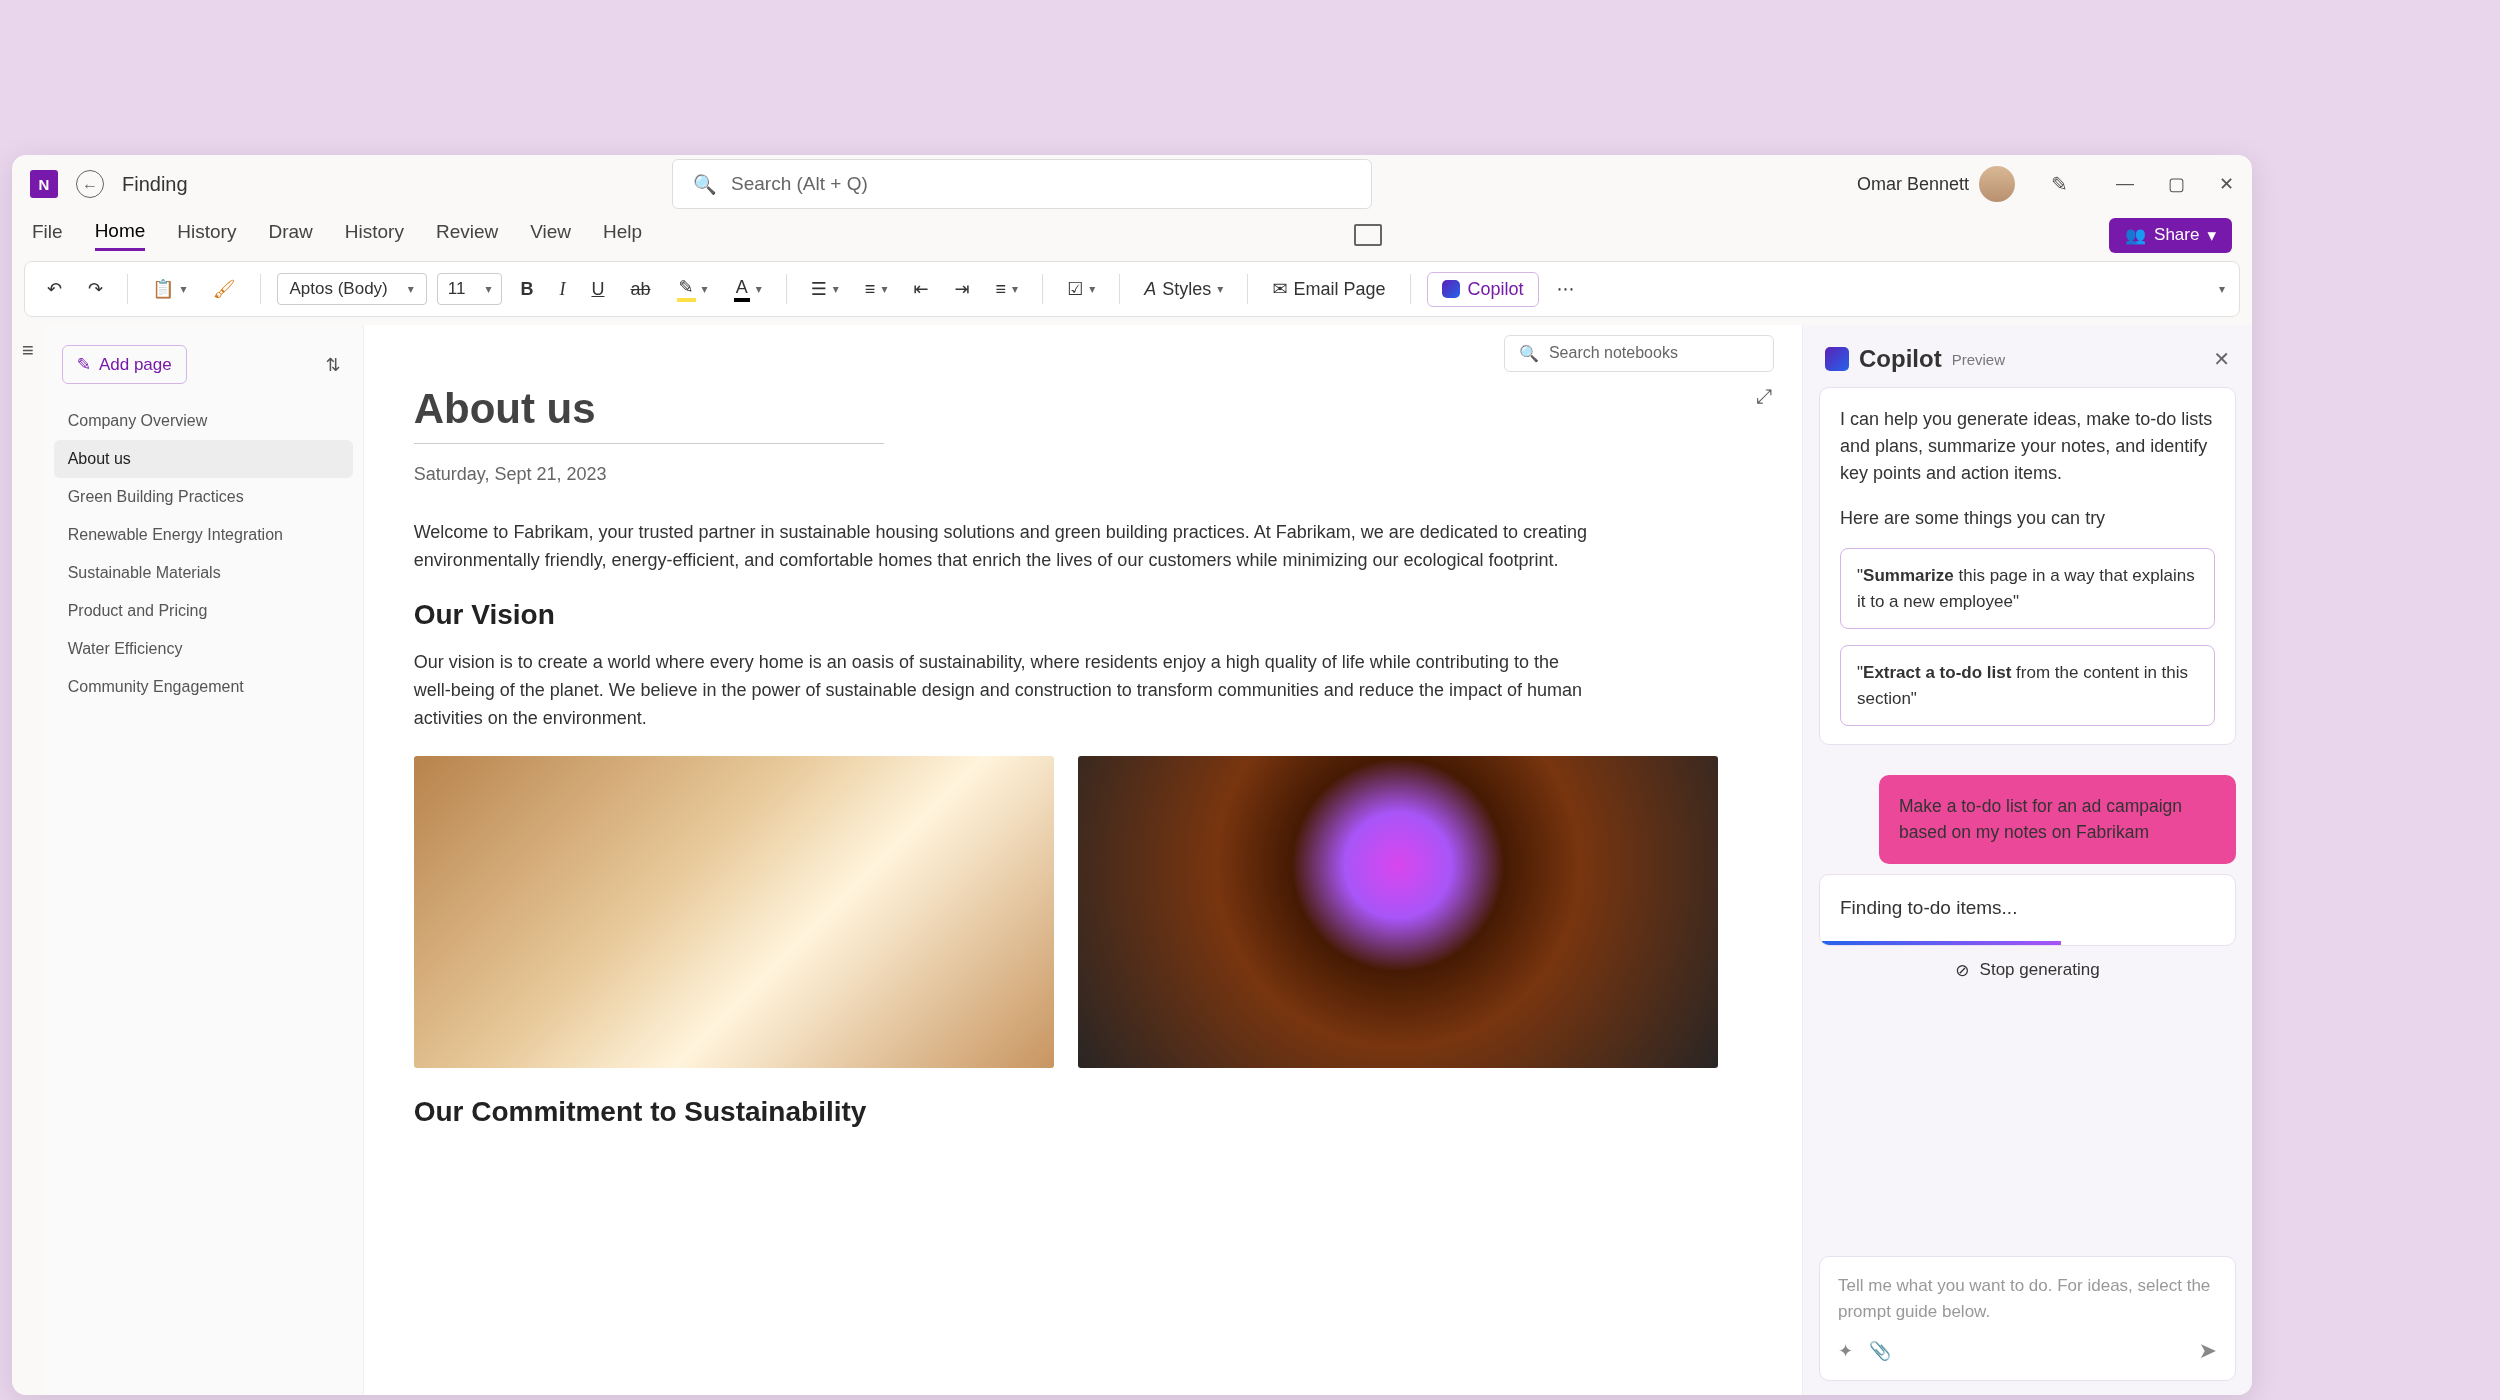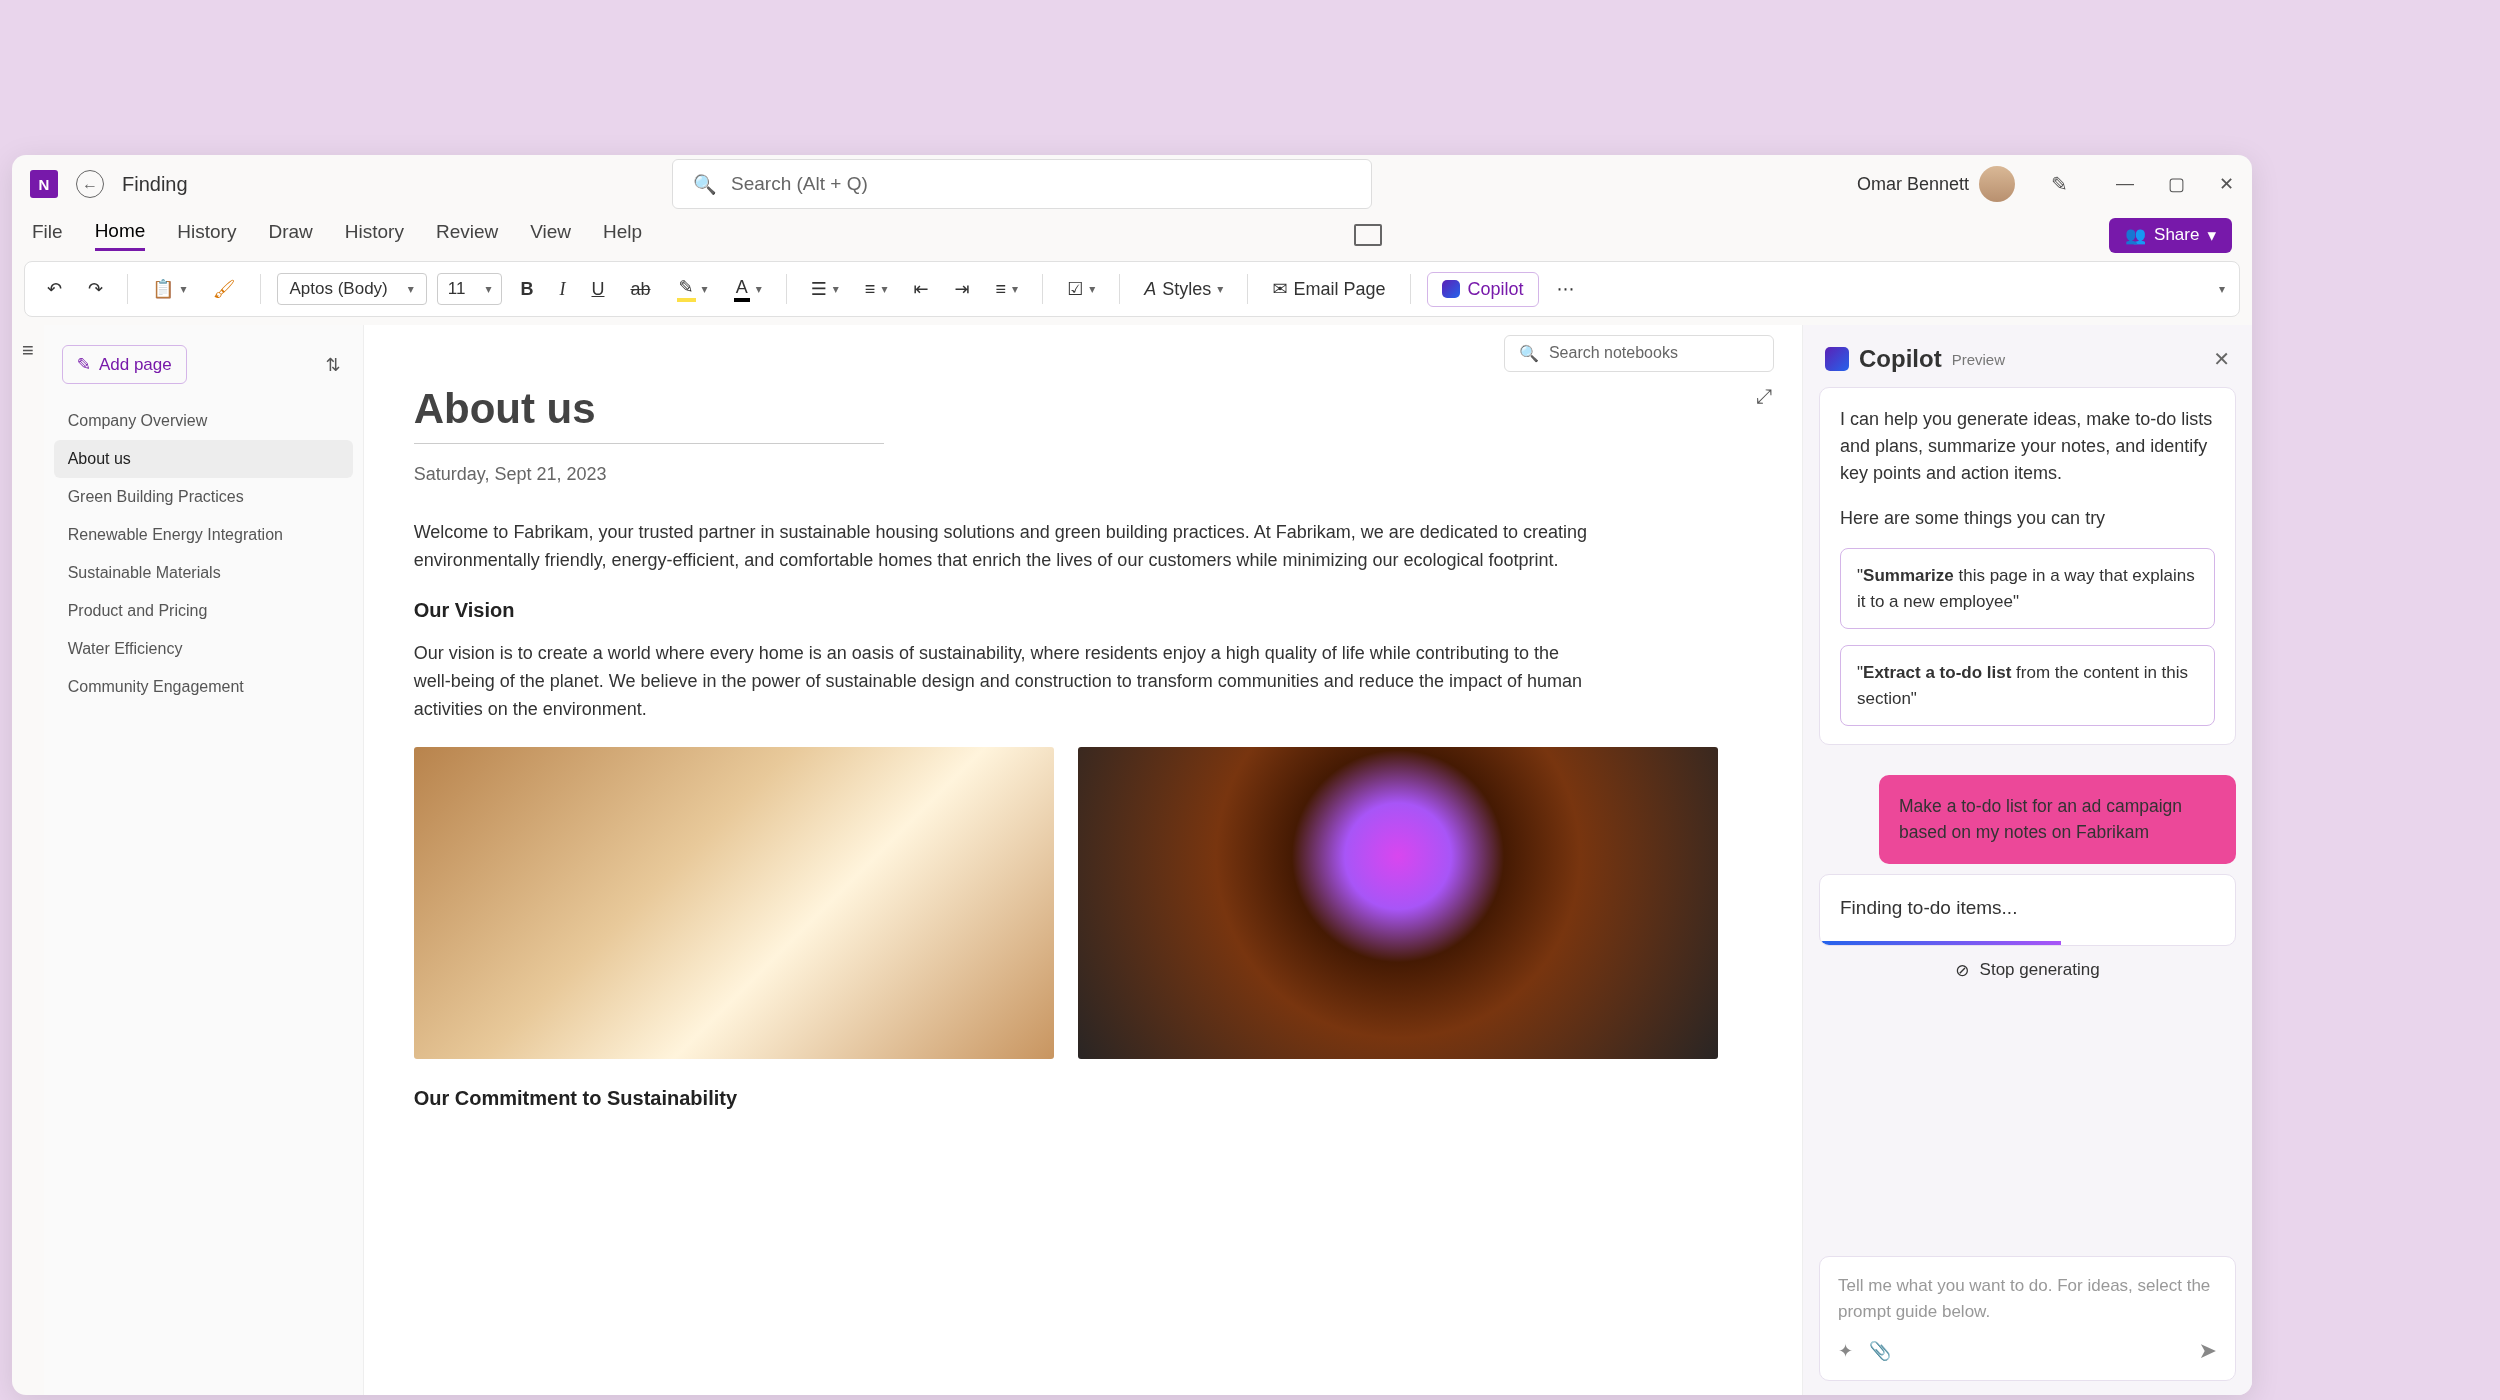--- a/index.html
+++ b/index.html
@@ -32,21 +32,21 @@
 .pagelist{margin-top:18px;}
 .pageitem{padding:10px 24px;font-size:16px;color:#555;cursor:pointer;}
 .pageitem.active{background:#ededed;border-radius:6px;margin:0 10px;padding:10px 14px;color:#222;}
 .content{flex:1;background:#fff;padding:40px 50px;overflow:auto;position:relative;}
 .searchnb{position:absolute;top:10px;right:28px;border:1px solid #ddd;border-radius:6px;padding:8px 14px;display:flex;gap:10px;font-size:16px;color:#666;background:#fff;width:270px;}
 .expand{position:absolute;top:60px;right:30px;font-size:20px;color:#555;}
 .content h1{font-size:42px;color:#434343;font-weight:600;margin-top:20px;}
 .underline-title{border-bottom:1px solid #ccc;width:470px;margin:10px 0 20px;}
 .date{color:#666;font-size:18px;margin-bottom:34px;}
 .content p{font-size:18px;line-height:1.55;color:#333;margin-bottom:24px;max-width:1180px;}
-.content h3{font-size:20px;font-weight:600;margin:8px 0 18px;color:#222;}
+.content h3{font-size:28px;font-weight:600;margin:8px 0 18px;color:#222;}
 .imgs{display:flex;gap:24px;margin:16px 0 28px;}
 .imgplaceholder{width:640px;height:312px;border-radius:3px;}
 .img1{background:linear-gradient(135deg,#b8834c 0%,#e8c99a 40%,#fff4dc 60%,#c89560 100%);}
 .img2{background:radial-gradient(circle at 50% 35%,#d946ef 0%,#a855f7 14%,#451a03 28%,#78350f 48%,#292524 100%);}
 .copilot-pane{width:450px;background:#f7f5f9;border-left:1px solid #eee;display:flex;flex-direction:column;padding:14px 16px;position:relative;}
 .cp-head{display:flex;align-items:center;gap:10px;padding:6px 6px 14px;}
 .cp-logo{width:24px;height:24px;border-radius:5px;background:linear-gradient(135deg,#5b21b6,#2563eb);}
 .cp-title{font-size:24px;font-weight:600;color:#333;}
 .cp-preview{font-size:15px;color:#777;}
 .cp-close{margin-left:auto;font-size:20px;color:#666;}

